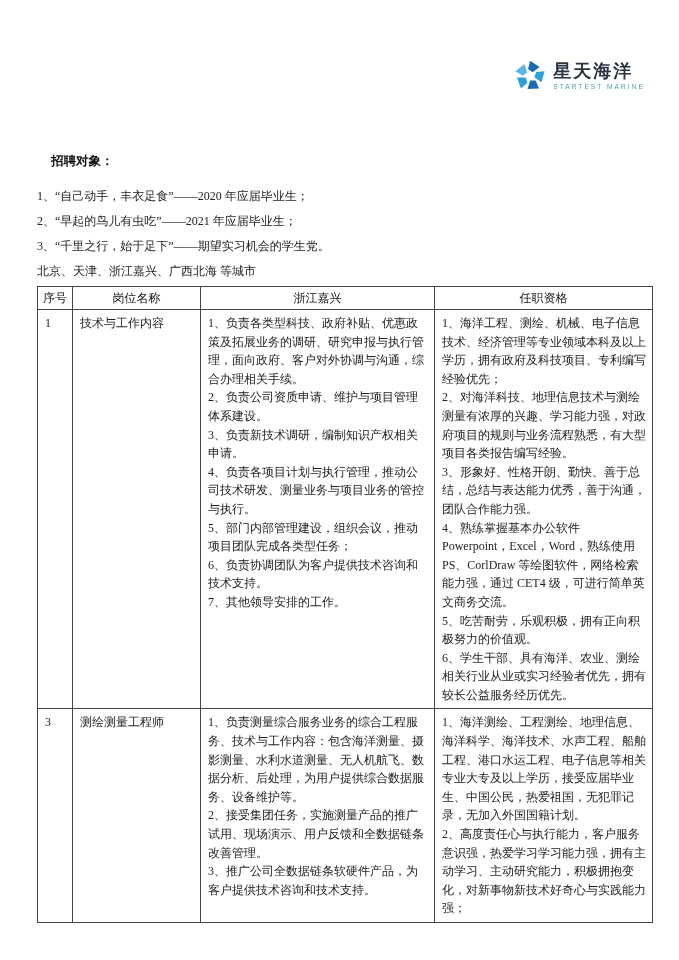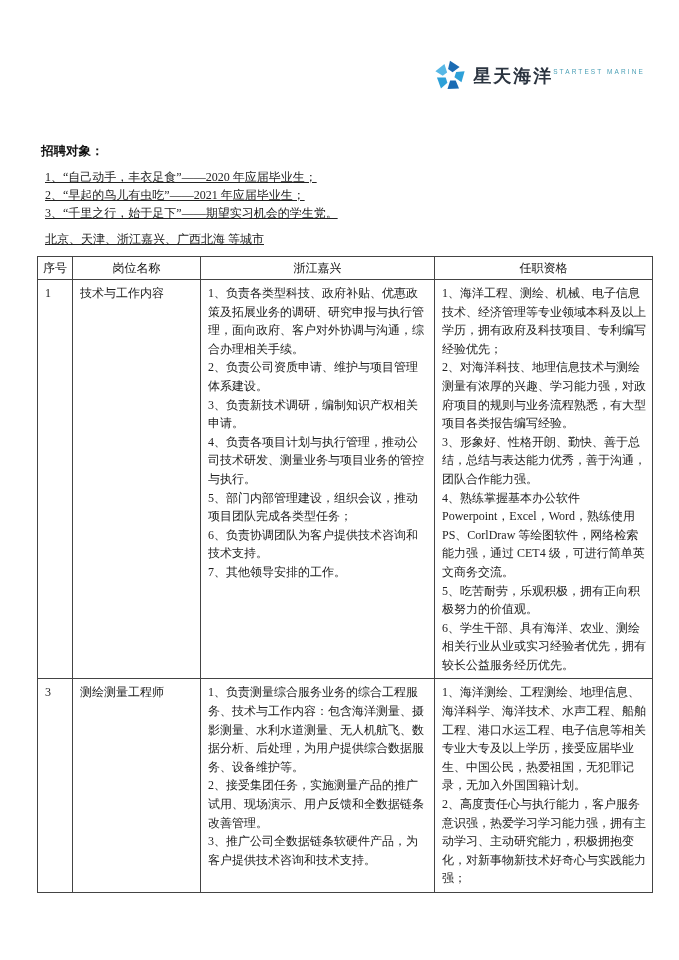--- a/index.html
+++ b/index.html
@@ -11,38 +11,38 @@
     font-family:"Liberation Serif","DejaVu Serif",serif;
     color:#222;
     overflow:hidden;
   }
   
   .logo{
     position:absolute;top:60px;right:34px;
     display:flex;align-items:center;gap:7px;
   }
   .logo-icon{width:32px;height:32px;flex:0 0 auto;}
-  .logo-text{display:flex;flex-direction:row;align-items:flex-start;}
+  .logo-text{display:flex;flex-direction:column;align-items:flex-start;}
   .brand{
     font-family:"Liberation Sans","DejaVu Sans",sans-serif;
     font-size:18px;font-weight:bold;color:#2b3440;letter-spacing:2px;line-height:20px;
   }
   .brand-sub{
     font-family:"Liberation Sans","DejaVu Sans",sans-serif;
     font-size:6.5px;color:#4a9fb5;letter-spacing:2.1px;line-height:9px;margin-top:1px;
   }
   
   .content{padding:138px 31px 0 37px;}
   .sec-heading{
     font-size:12.5px;font-weight:bold;color:#111;
-    margin:4px;line-height:18px;
+    margin:14px;line-height:18px;
   }
   .sec-body{
-    font-size:12px;color:#222;line-height:18px;
-    white-space:pre-line;margin:8px;text-decoration:underline;
+    font-size:12px;color:#222;line-height:25px;
+    white-space:pre-line;margin:0;
   }
   .gap-a{margin-top:17px;}
   .gap-b{margin-top:22px;margin-bottom:4px;}
   
   table.jobs{
     border-collapse:collapse;table-layout:fixed;
     width:615px;margin-top:2px;
   }
   table.jobs col.c0{width:35px;}
   table.jobs col.c1{width:128px;}

